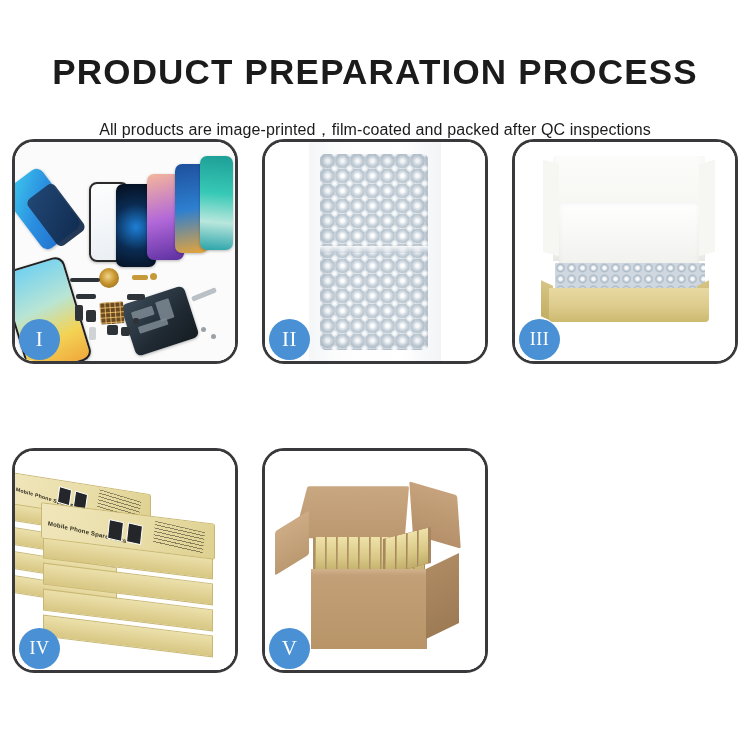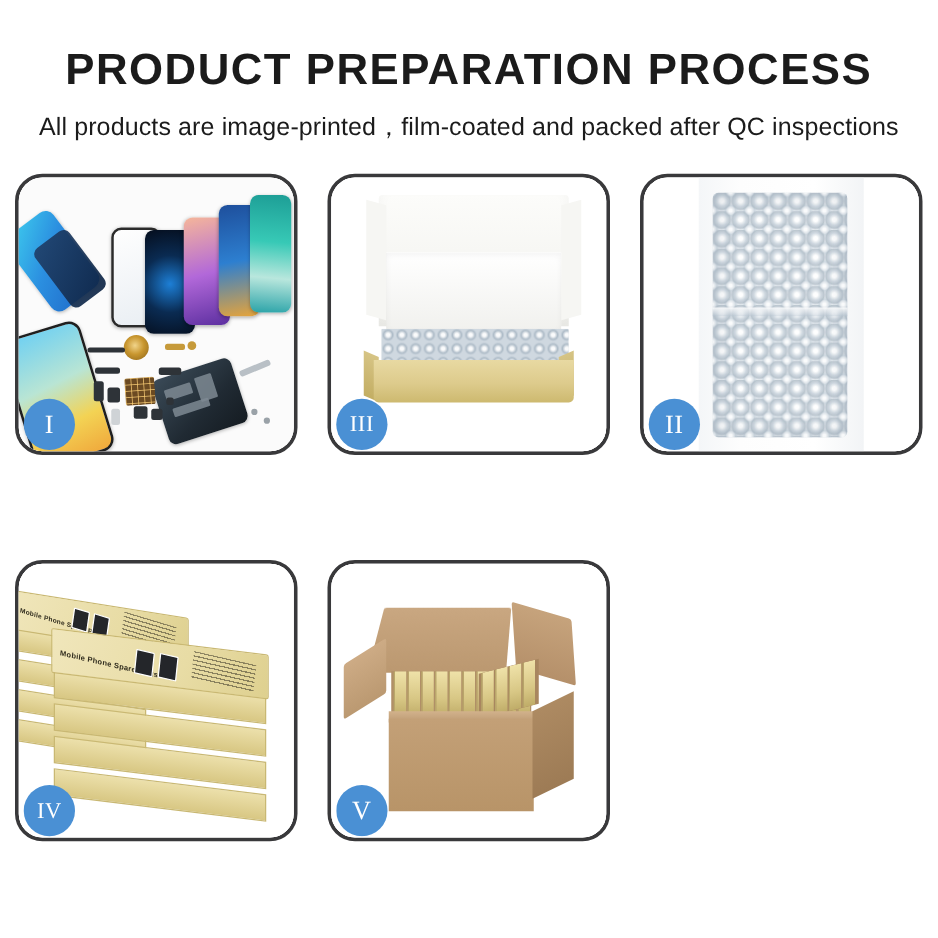--- a/index.html
+++ b/index.html
@@ -16,34 +16,34 @@
   }
 
   
   .header {
     position: absolute;
     left: 0; top: 0;
     width: 750px;
     text-align: center;
   }
   .title {
-    margin: 0;
+    margin: 16px;
     padding-top: 38px;
     font-size: 35px;
     font-weight: 700;
     letter-spacing: 1.2px;
     color: #1b1b1b;
     line-height: 1.05;
     white-space: nowrap;
     text-align: center;
   }
   .subtitle {
     margin: 0;
     padding-top: 13px;
-    font-size: 20px;
+    font-size: 16px;
     font-weight: 400;
     color: #1b1b1b;
     letter-spacing: 0.1px;
     white-space: nowrap;
   }
 
   
   .grid {
     position: absolute;
     left: 12px;
@@ -403,41 +403,41 @@
         <div class="blob round" style="left:186px;top:185px;width:5px;height:5px;background:#9aa2a8;"></div>
         <div class="blob round" style="left:196px;top:192px;width:5px;height:5px;background:#9aa2a8;"></div>
         <div class="blob" style="left:176px;top:150px;width:26px;height:5px;background:#b9c0c6;transform:rotate(-22deg);"></div>
       </div>
     </div>
     <div class="badge">I</div>
   </div>
 
   <div class="panel">
     <div class="panel-inner">
+      <div class="scene-bubble">
+        <div class="bubble-bg"></div>
+        <div class="bubble-sheet"></div>
+        <div class="bubble-fold"></div>
+      </div>
+    </div>
+    <div class="badge">II</div>
+  </div>
+
+  <div class="panel">
+    <div class="panel-inner">
       <div class="scene-flatbox">
         <div class="fb-lidback"></div>
         <div class="fb-foam"></div>
         <div class="fb-bubble"></div>
         <div class="fb-tray-left"></div>
         <div class="fb-tray-right"></div>
         <div class="fb-tray"></div>
       </div>
     </div>
     <div class="badge wide">III</div>
-  </div>
-
-  <div class="panel">
-    <div class="panel-inner">
-      <div class="scene-bubble">
-        <div class="bubble-bg"></div>
-        <div class="bubble-sheet"></div>
-        <div class="bubble-fold"></div>
-      </div>
-    </div>
-    <div class="badge">II</div>
   </div>
 
   <div class="panel">
     <div class="panel-inner">
       <div class="scene-stack">
 
         <div class="sbox" style="left:-4px;top:60px;width:104px;height:16px;transform:skewY(9deg);"></div>
         <div class="sbox" style="left:-4px;top:84px;width:104px;height:16px;transform:skewY(9deg);"></div>
         <div class="sbox" style="left:-4px;top:108px;width:104px;height:16px;transform:skewY(9deg);"></div>
         <div class="sbox" style="left:-4px;top:132px;width:104px;height:16px;transform:skewY(9deg);"></div>

